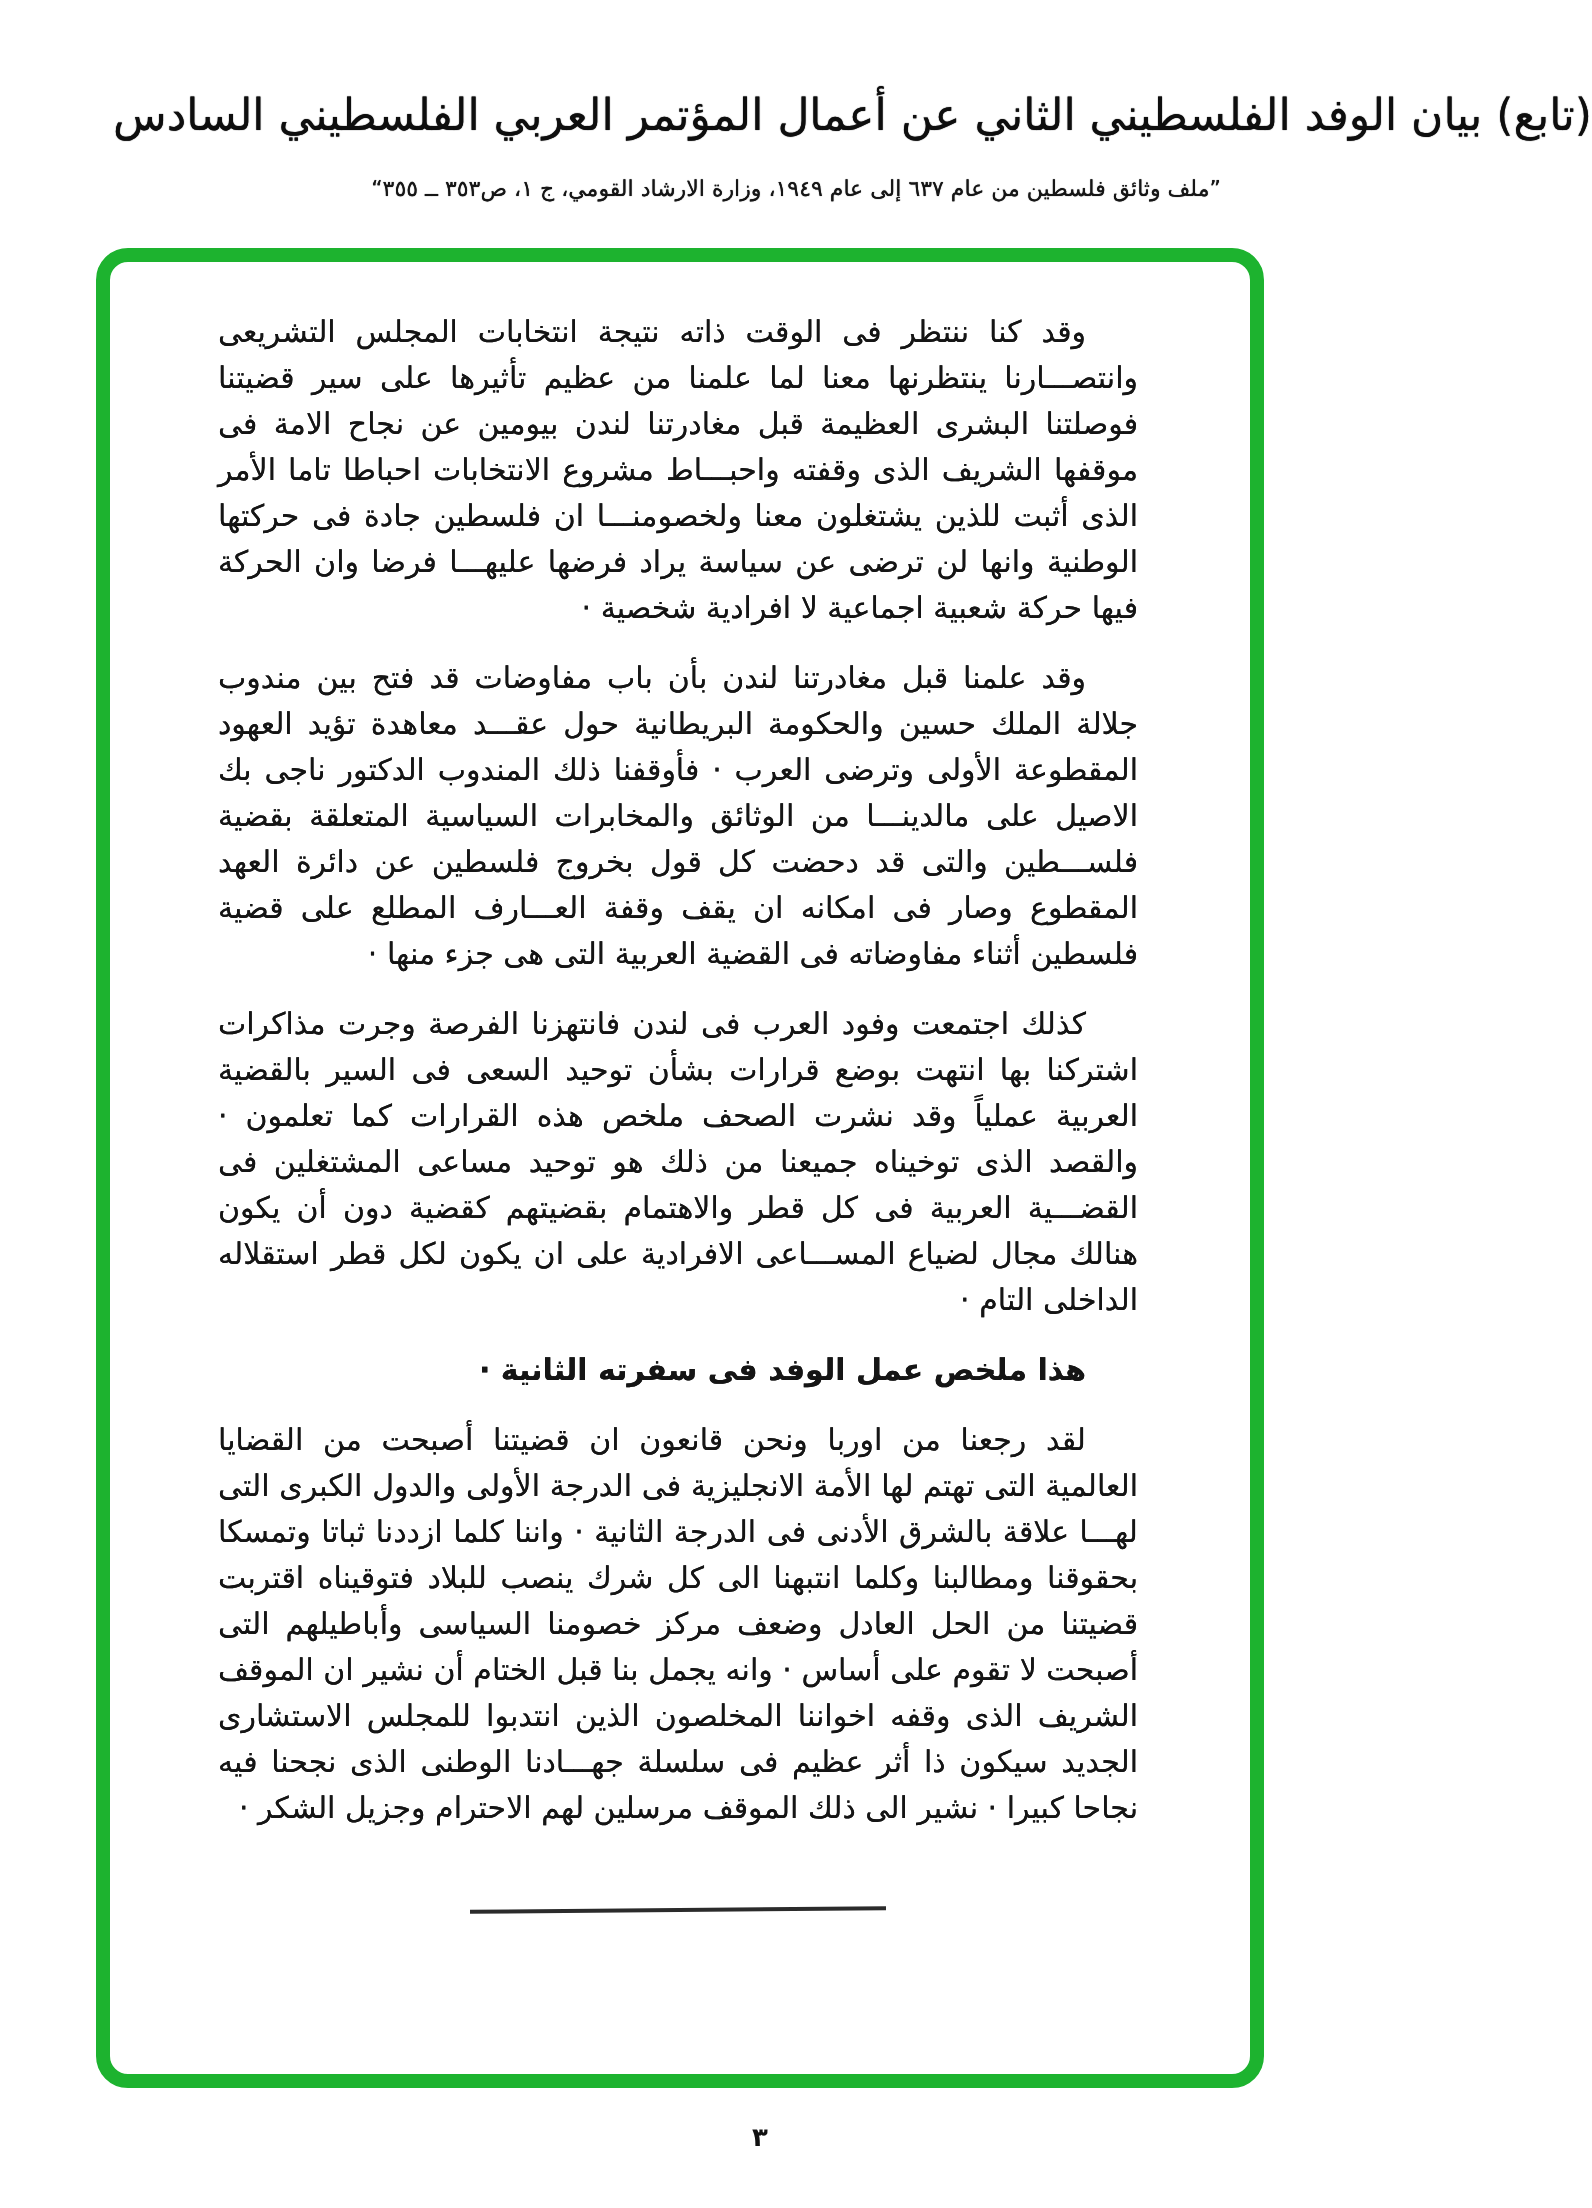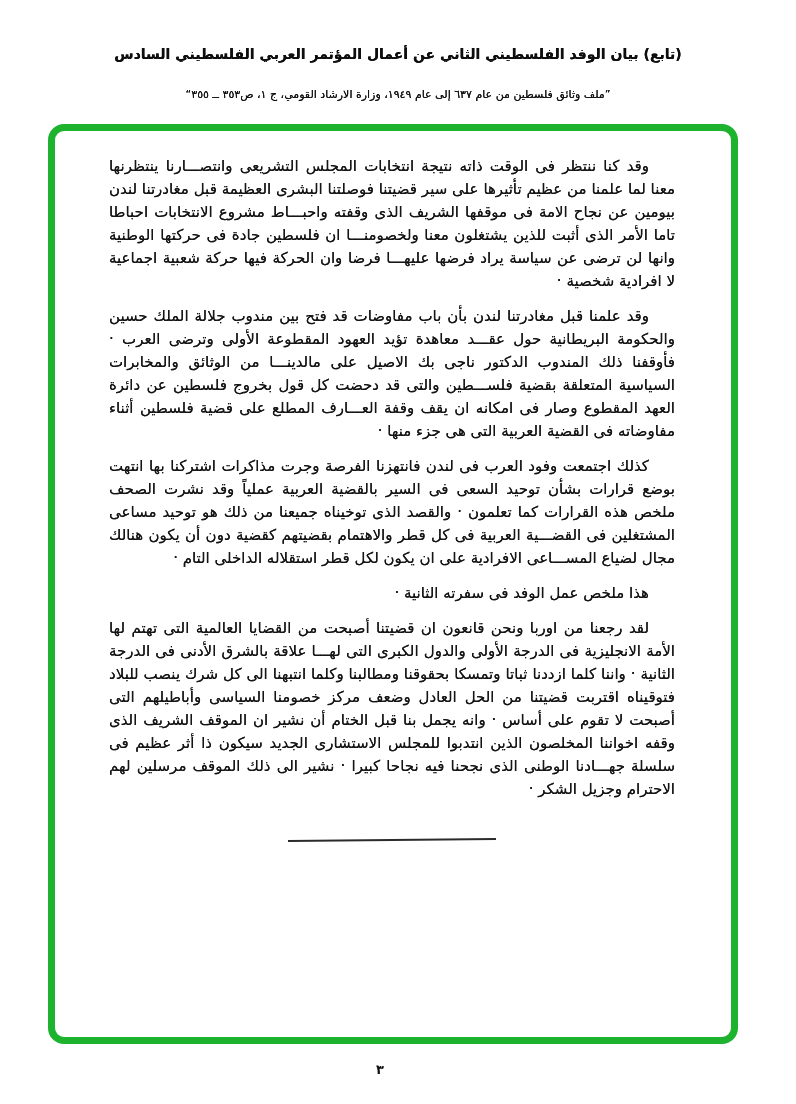--- a/index.html
+++ b/index.html
@@ -14,61 +14,61 @@
     background: #ffffff;
     direction: rtl;
     font-family: "DejaVu Sans", sans-serif;
     overflow: hidden;
   }
   .doc-title {
     position: absolute;
     top: 46px;
     left: 0;
     right: 0;
-    text-align: center;
-    font-size: 14px;
-    font-weight: bold;
+    font-size: 22px;
+    font-weight: normal;
     color: #0e0e0e;
     letter-spacing: 0.2px;
     text-shadow: 0 0 0.5px #000;
   }
   .doc-source {
     position: absolute;
     top: 88px;
     left: 0;
     right: 0;
     text-align: center;
     font-size: 11px;
     font-weight: normal;
     color: #161616;
     text-shadow: 0 0 0.4px #000;
   }
   .content-frame {
     position: absolute;
     top: 124px;
     left: 48px;
-    width: 690px;
+    width: 584px;
     height: 920px;
     box-sizing: border-box;
     border: 7px solid #1db32f;
     border-radius: 16px;
     padding: 24px 56px 0 54px;
     background: #ffffff;
   }
   .content-frame p {
     margin: 0 0 12px 0;
     font-size: 15px;
     line-height: 23px;
     text-align: justify;
     color: #151515;
     text-indent: 26px;
     text-shadow: 0 0 0.3px #222;
   }
   .content-frame p.single-line {
     text-align: right;
+    font-weight: bold;
   }
   .end-rule {
     width: 208px;
     height: 2px;
     background: #2b2b2b;
     margin: 38px auto 0 auto;
     transform: rotate(-0.5deg);
   }
   .page-number {
     position: absolute;

